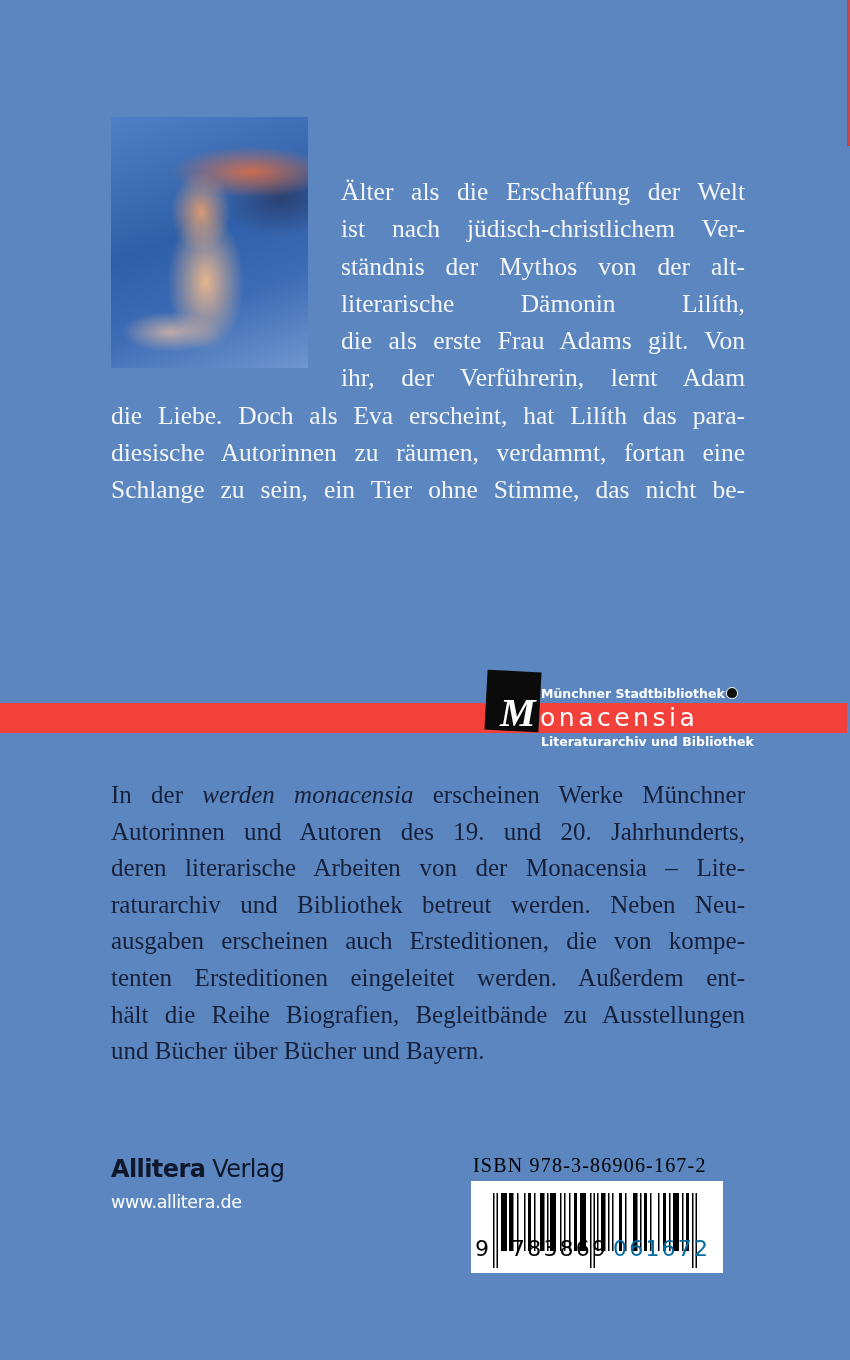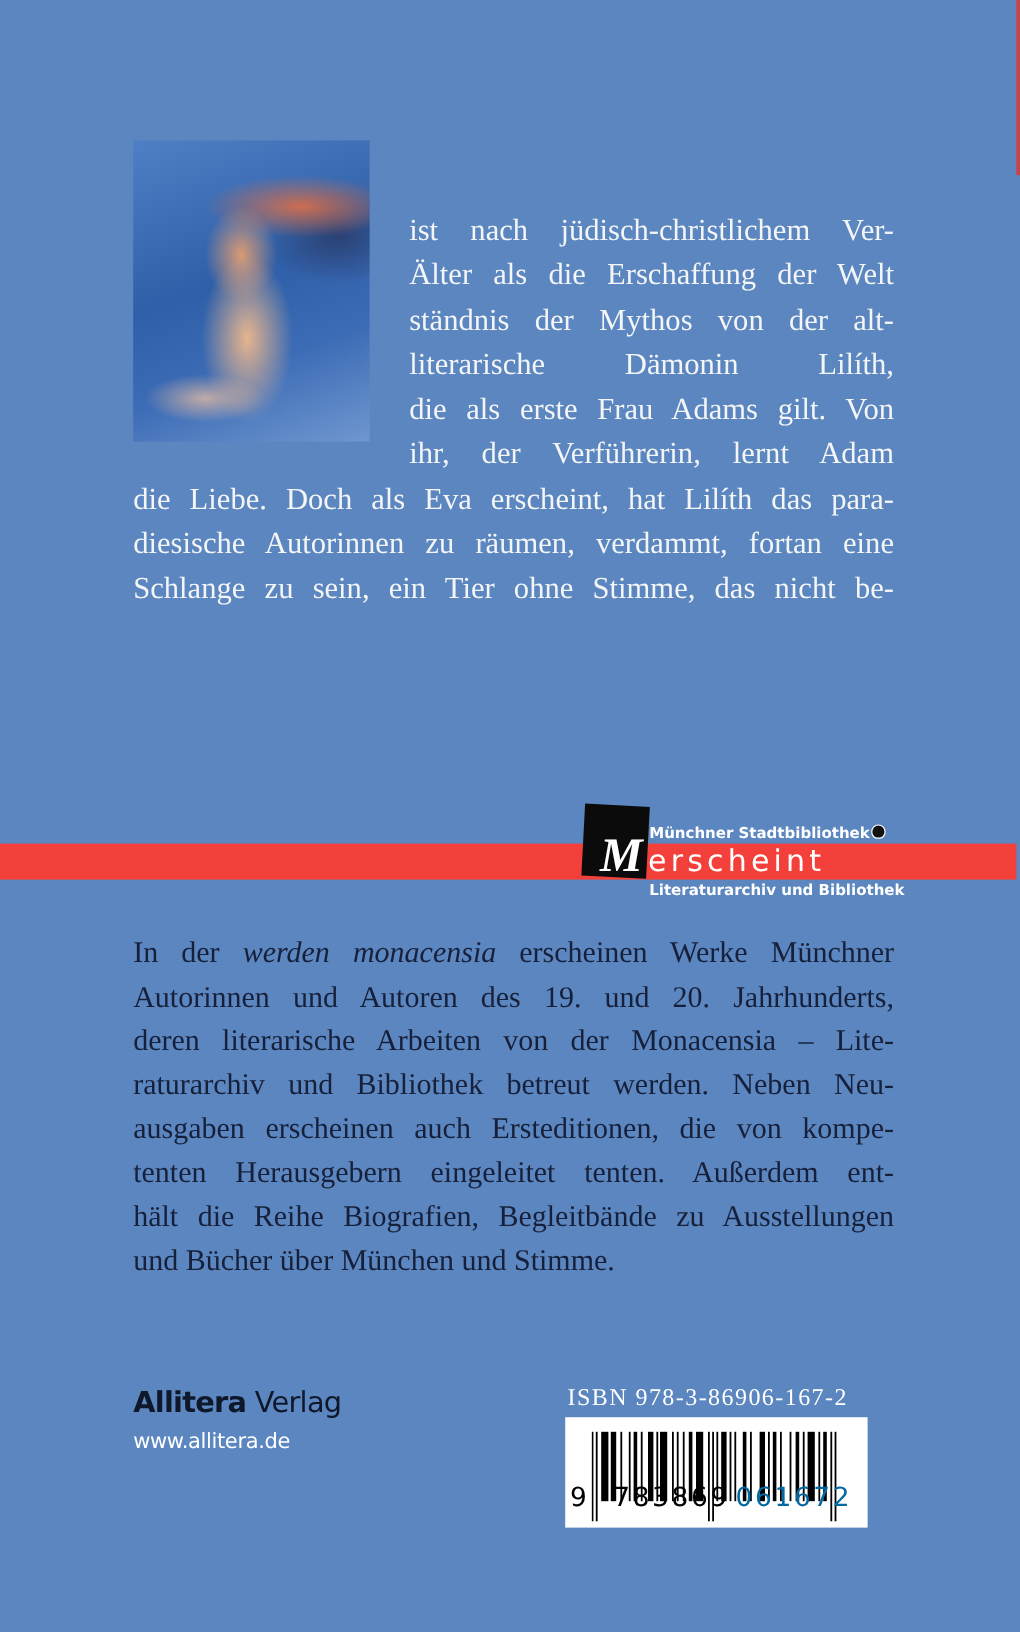--- a/index.html
+++ b/index.html
@@ -96,21 +96,21 @@
   .publisher b { font-weight: bold; }
   .website {
     position: absolute; left: 111px; top: 1190px;
     font-family: "DejaVu Sans", sans-serif;
     font-size: 17.5px; line-height: 24px; color: #ffffff;
     letter-spacing: -0.3px;
   }
   .isbn {
     position: absolute; left: 473px; top: 1152px;
     font-family: "Liberation Serif", serif;
-    font-size: 20px; line-height: 26px; color: #ffffff;
+    font-size: 20px; line-height: 26px; color: #000000;
     letter-spacing: 1.2px; white-space: nowrap;
   }
   .barcode-box {
     position: absolute; left: 471px; top: 1181px;
     width: 252px; height: 92px;
     background: #ffffff;
   }
   .barcode-bars {
     position: absolute; left: 22px; top: 12px;
     width: 220px; height: 75px;
@@ -131,47 +131,47 @@
   }
 </style>
 </head>
 <body>
 
 <div class="edge-line"></div>
 
 <div class="painting"></div>
 
 <div class="para p1 text-white">
+  <span class="line indent">Älter als die Erschaffung der Welt</span>
   <span class="line indent">ist nach jüdisch-christlichem Ver-</span>
-  <span class="line indent">Älter als die Erschaffung der Welt</span>
   <span class="line indent">ständnis der Mythos von der alt-</span>
   <span class="line indent">literarische Dämonin Lilíth,</span>
   <span class="line indent">die als erste Frau Adams gilt. Von</span>
   <span class="line indent">ihr, der Verführerin, lernt Adam</span>
   <span class="line">die Liebe. Doch als Eva erscheint, hat Lilíth das para-</span>
   <span class="line">diesische Autorinnen zu räumen, verdammt, fortan eine</span>
   <span class="line">Schlange zu sein, ein Tier ohne Stimme, das nicht be-</span>
 </div>
 
 <div class="red-band"></div>
 <div class="logo-square"></div>
 <div class="logo-m">M</div>
 <div class="logo-top"><span>Münchner Stadtbibliothek</span><span class="logo-crest"></span></div>
-<div class="logo-mon">erscheint</div>
+<div class="logo-mon">onacensia</div>
 <div class="logo-bottom">Literaturarchiv und Bibliothek</div>
 
 <div class="para p2 text-dark">
   <span class="line"><span>In der </span><span class="italic">werden monacensia</span><span> erscheinen Werke Münchner</span></span>
   <span class="line">Autorinnen  und Autoren des 19. und 20. Jahrhunderts,</span>
   <span class="line">deren literarische Arbeiten von der Monacensia – Lite-</span>
   <span class="line">raturarchiv und Bibliothek betreut werden. Neben Neu-</span>
   <span class="line">ausgaben erscheinen auch Ersteditionen, die von kompe-</span>
-  <span class="line">tenten Herausgebern eingeleitet tenten. Außerdem ent-</span>
+  <span class="line">tenten Ersteditionen eingeleitet werden. Außerdem ent-</span>
   <span class="line">hält die Reihe Biografien, Begleitbände zu Ausstellungen</span>
-  <span class="line last">und Bücher über München und Stimme.</span>
+  <span class="line last">und Bücher über Bücher und Bayern.</span>
 </div>
 
 <div class="publisher"><b>Allitera</b><span> Verlag</span></div>
 <div class="website">www.allitera.de</div>
 
 <div class="isbn">ISBN 978-3-86906-167-2</div>
 <div class="barcode-box">
   <svg class="barcode-bars" viewBox="0 0 220 75" preserveAspectRatio="none">
     <g fill="#000">
       <rect x="0" y="0" width="1.5" height="75"></rect>

